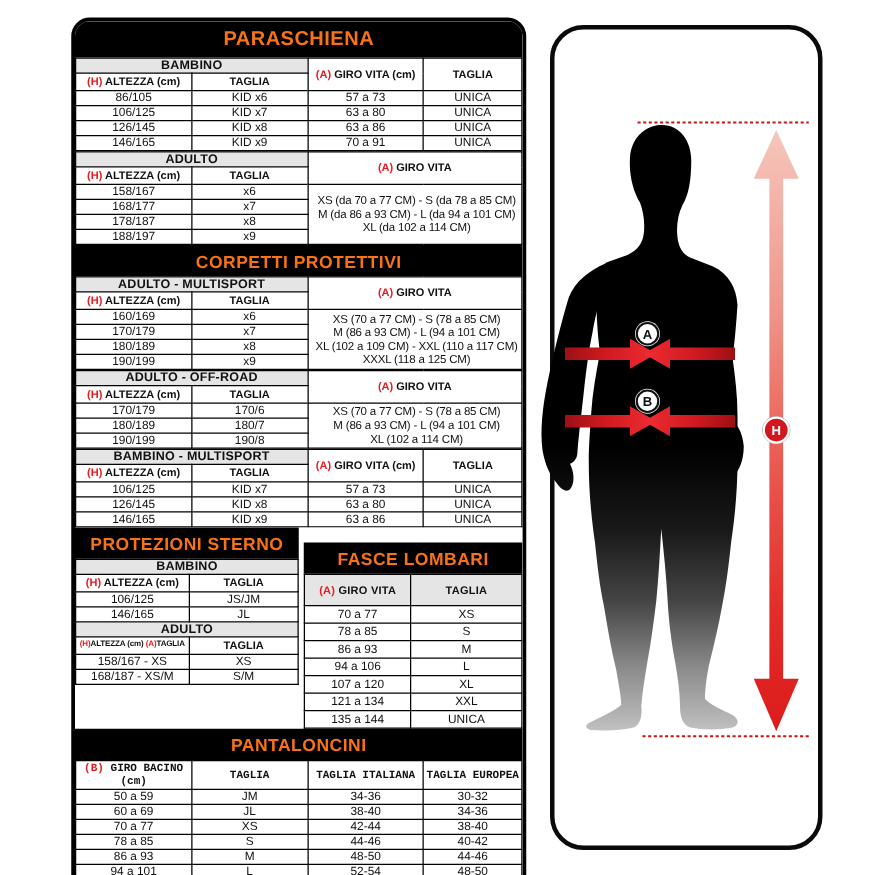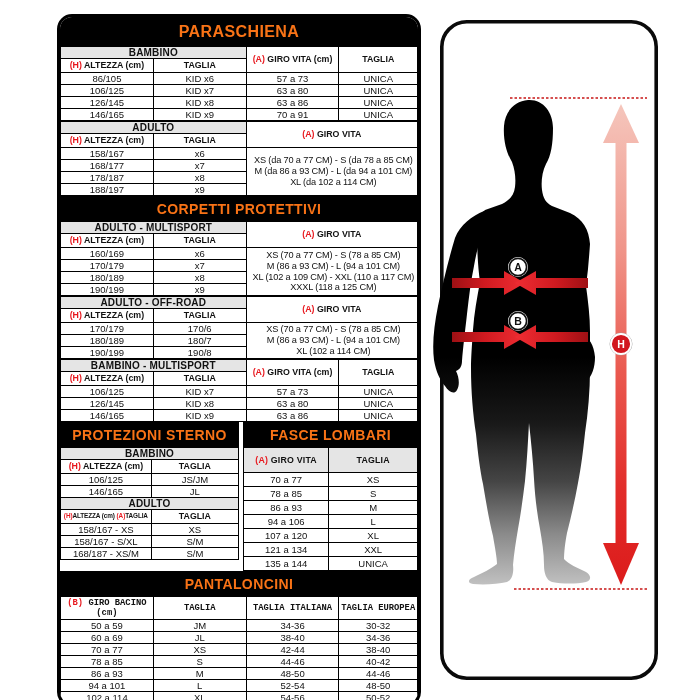--- a/index.html
+++ b/index.html
@@ -14,21 +14,21 @@
   td{border:1px solid #000;text-align:center;vertical-align:middle;font-size:9.5px;
      color:#111;height:11px;padding:0;line-height:1;overflow:hidden;}
   .band{background:#e5e5e5;font-weight:bold;font-size:10px;height:11px;letter-spacing:.2px;}
   .h{font-weight:bold;font-size:8.8px;height:13px;}
   .red{color:#e8191f;}
   .mg{text-align:center;padding-left:3px;font-size:9.2px;line-height:1.18;letter-spacing:-0.15px;}
   .mg div{white-space:nowrap;overflow:hidden;}
   .tinyh{font-size:6.4px;font-weight:bold;height:12px;letter-spacing:-0.1px;}
   .twocol{display:flex;gap:4px;background:#fff;align-items:stretch;}
   .col-l{width:calc(50.7% - 2px);}
-  .col-r{width:calc(49.3% - 1px);}
+  .col-r{width:calc(49.3% - 1px);margin-top:12px;}
   .fh td{height:24px;}
   tbody.r13 td{height:13px;}
   .ph td{height:22px;font-family:Liberation Mono, monospace;}
   .ph .l2{display:block;font-size:8.8px;font-weight:bold;line-height:1.15;}
   .right-svg{position:absolute;left:440px;top:20px;overflow:visible;}
 </style>
 </head>
 <body>
 
 <div class="left-panel">
@@ -273,24 +273,20 @@
             </tr>
           <tr>
             <td class="tinyh"><span class="red">(H)</span><span>ALTEZZA (cm)</span> <span class="red">(A)</span><span>TAGLIA</span></td>
             <td class="h">TAGLIA</td>
           </tr>
         </tbody>
         <tbody>
             <tr>
               <td>158/167 - XS</td>
               <td>XS</td>
-            </tr>
-            <tr>
-              <td>158/167 - S/XL</td>
-              <td>S/M</td>
             </tr>
             <tr>
               <td>168/187 - XS/M</td>
               <td>S/M</td>
             </tr>
           </tbody>
       </table>
     </div>
     <div class="col-r">
       <div class="bar">FASCE LOMBARI</div>

